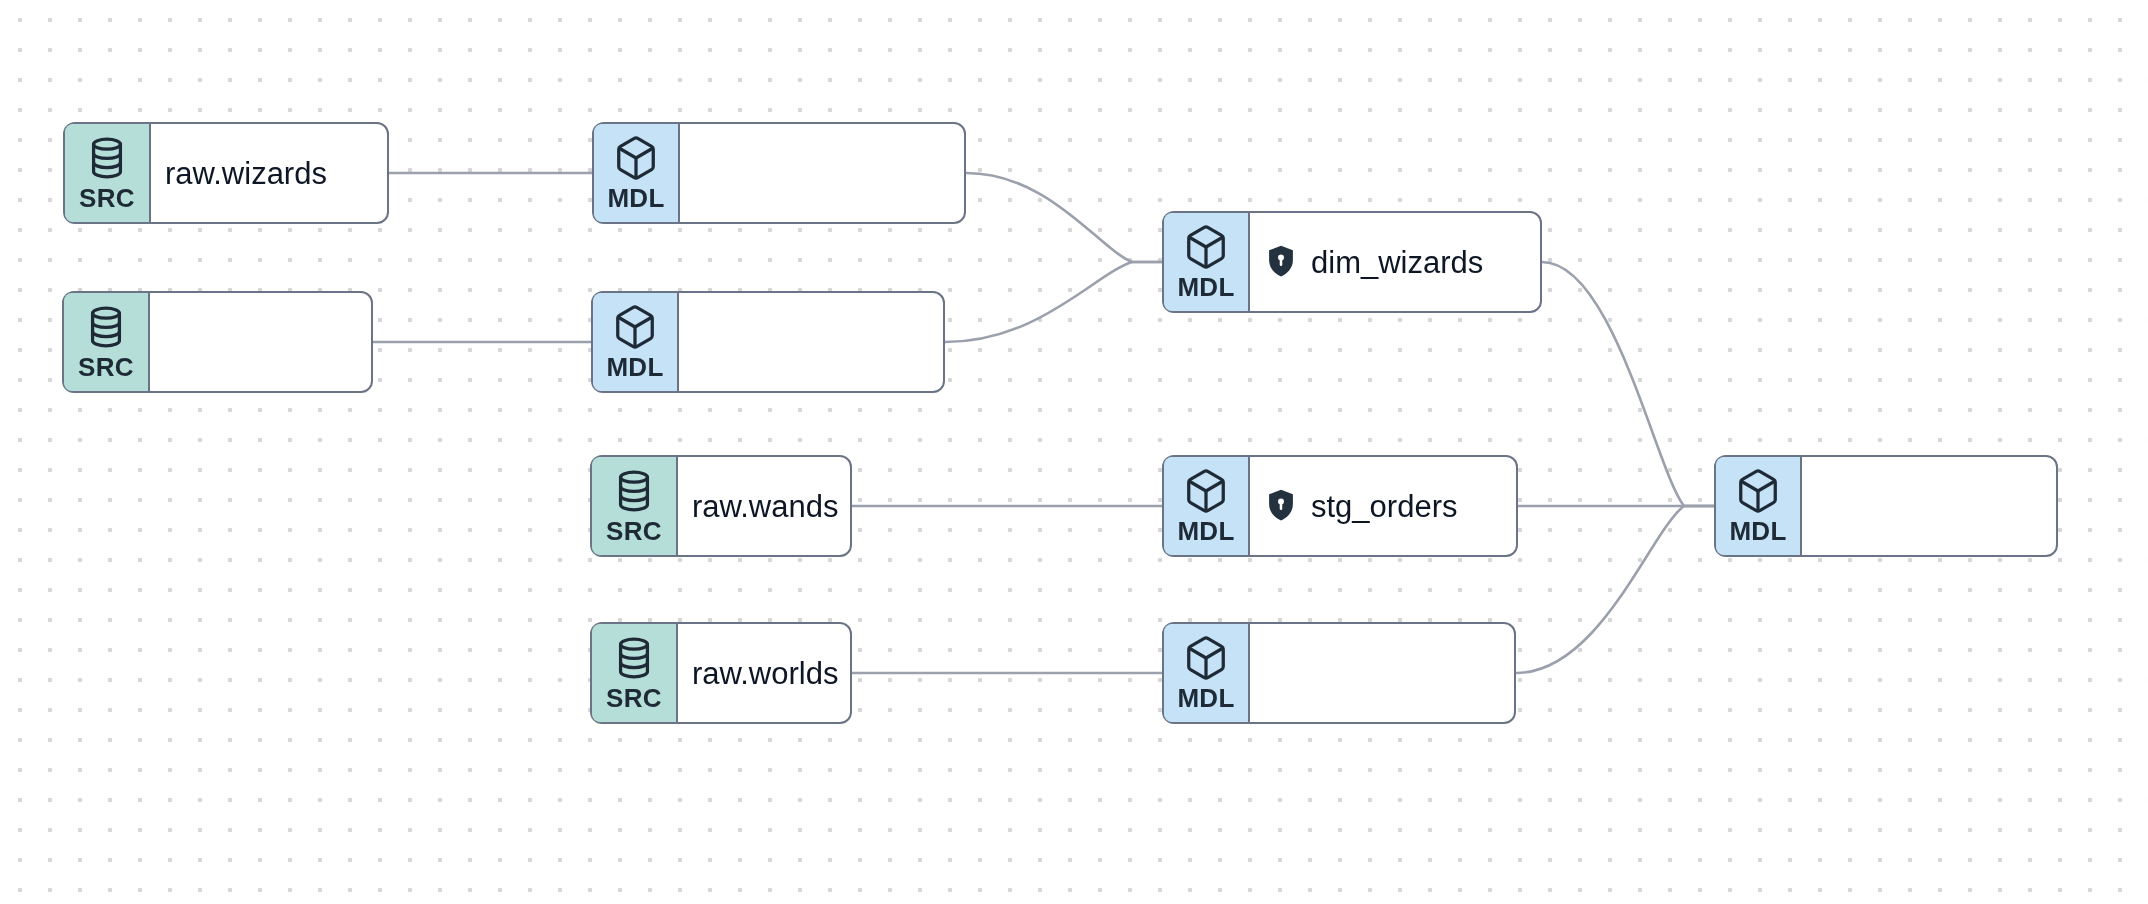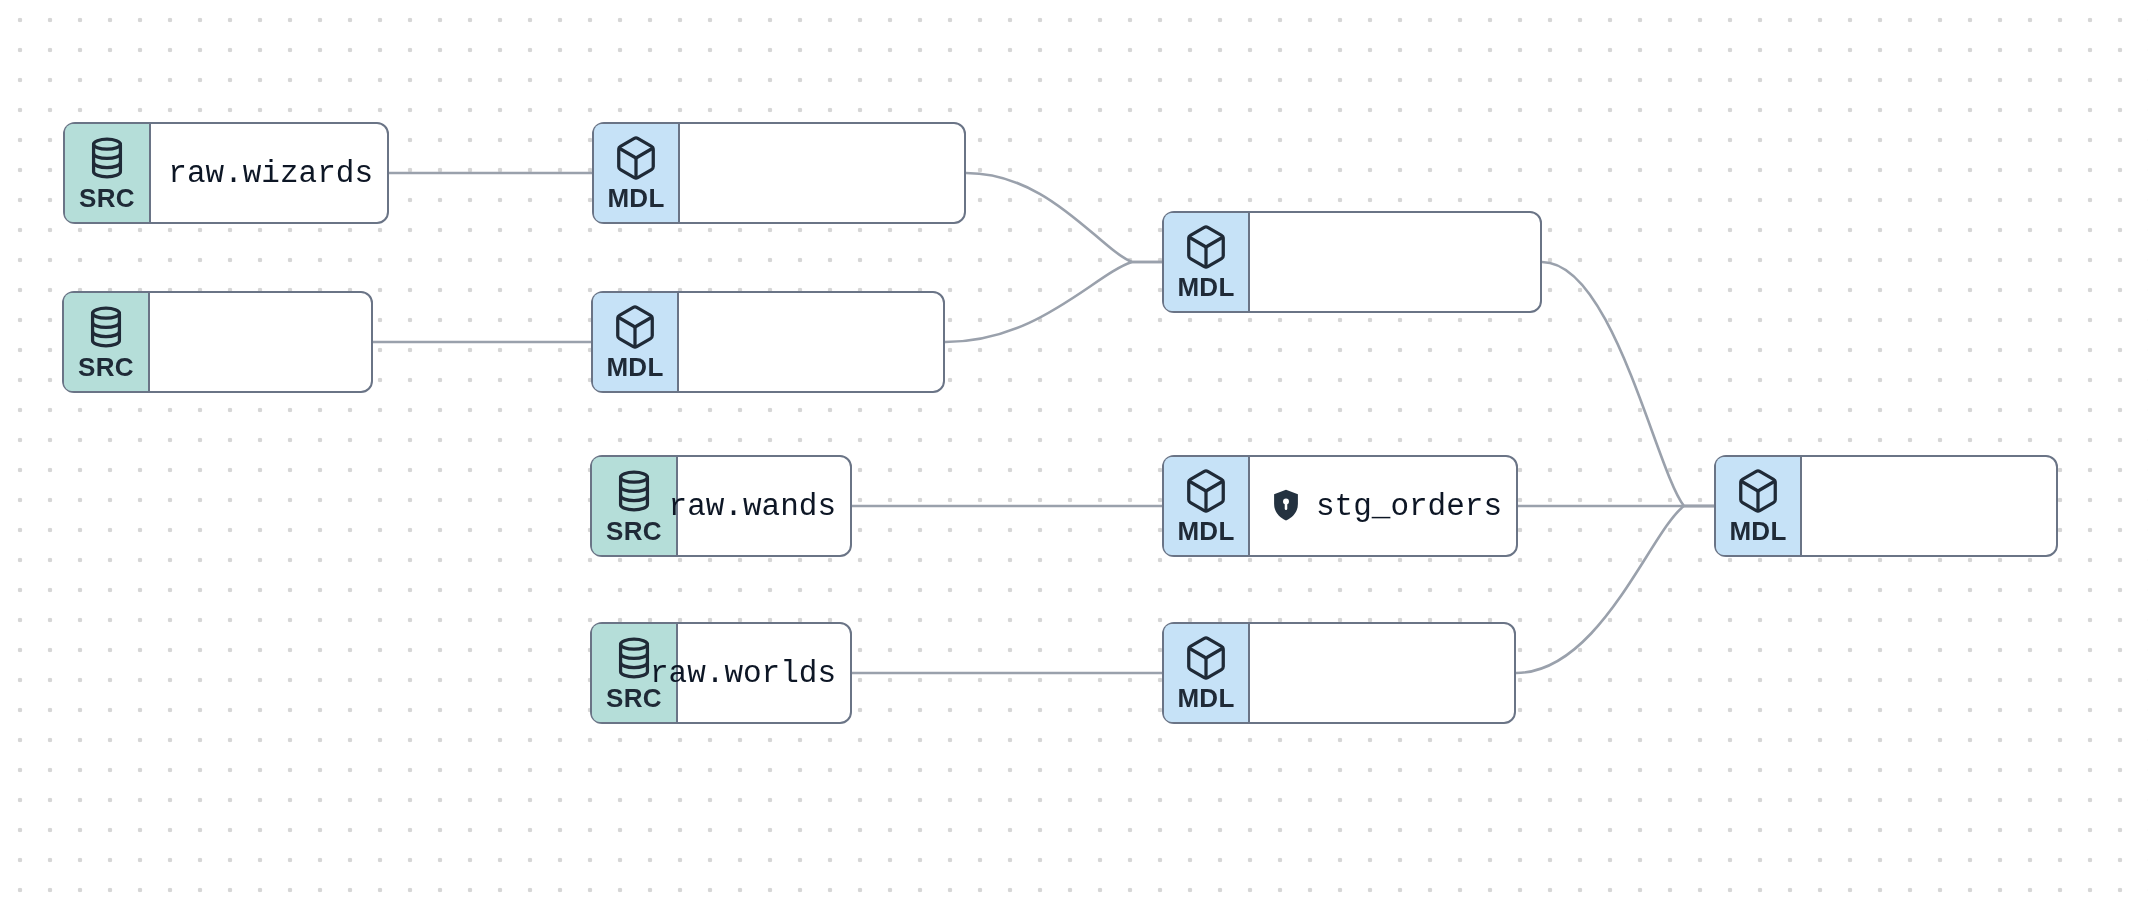--- a/index.html
+++ b/index.html
@@ -31,22 +31,22 @@
     border-radius:8px 0 0 8px;
     display:flex;flex-direction:column;align-items:center;justify-content:center;
     gap:4px;
     color:var(--ink,#1f2a37);
   }
   .badge.src{background:var(--src-bg,#b5ded9);}
   .badge.mdl{background:var(--mdl-bg,#c6e2f7);align-items:center;}
   .badge-icon svg{width:46px;height:46px;display:block;stroke:var(--ink,#1f2a37);}
   .badge-label{font-size:26px;font-weight:600;line-height:1;letter-spacing:0.3px;}
   .content{
-    flex:1;display:flex;align-items:center;justify-content:flex-end;
-    gap:13px;padding:16px 14px;min-width:0;font-family:Liberation Mono, monospace;
+    flex:1;display:flex;align-items:center;justify-content:flex-start;
+    gap:13px;padding:16px 14px;min-width:0;
   }
   .shield svg{width:34px;height:38px;display:block;}
   .label{
     font-size:31px;font-weight:500;color:var(--label-ink,#0d1625);
     white-space:nowrap;line-height:1;
   }
 </style>
 </head>
 <body>
 
@@ -126,59 +126,69 @@
 
       <span class="badge-icon icon-mdl">
         <svg viewBox="0 0 24 24" fill="none" stroke-width="1.7" stroke-linecap="round" stroke-linejoin="round">
           <path d="M21 16.5v-9a1.8 1.8 0 0 0-.9-1.56l-7.2-4.14a1.8 1.8 0 0 0-1.8 0L3.9 5.94A1.8 1.8 0 0 0 3 7.5v9a1.8 1.8 0 0 0 .9 1.56l7.2 4.14a1.8 1.8 0 0 0 1.8 0l7.2-4.14A1.8 1.8 0 0 0 21 16.5z"></path>
           <polyline points="3.3 6.9 12 12 20.7 6.9"></polyline>
           <line x1="12" y1="22.2" x2="12" y2="12"></line>
         </svg>
       </span>
       <span class="badge-label">MDL</span>
     </div>
-  </div>
-      <div class="node" style="left: 590px; top: 455px; width: 262px; height: 102px;">
-    <div class="badge src">
-      <span class="badge-icon icon-src">
-        <svg viewBox="0 0 24 24" fill="none" stroke-width="1.7" stroke-linecap="round" stroke-linejoin="round">
-          <ellipse cx="12" cy="4.8" rx="7" ry="2.6"></ellipse>
-          <path d="M5 4.8v14.4c0 1.44 3.13 2.6 7 2.6s7-1.16 7-2.6V4.8"></path>
-          <path d="M19 9.6c0 1.44-3.13 2.6-7 2.6s-7-1.16-7-2.6"></path>
-          <path d="M19 14.4c0 1.44-3.13 2.6-7 2.6s-7-1.16-7-2.6"></path>
-        </svg>
-      </span>
-
-      <span class="badge-label">SRC</span>
-    </div>
-    <div class="content">
-
-      <span class="label">raw.wands</span>
-    </div>
-  </div>
-      <div class="node" style="left: 1162px; top: 455px; width: 356px; height: 102px;">
-    <div class="badge mdl">
-
-      <span class="badge-icon icon-mdl">
-        <svg viewBox="0 0 24 24" fill="none" stroke-width="1.7" stroke-linecap="round" stroke-linejoin="round">
-          <path d="M21 16.5v-9a1.8 1.8 0 0 0-.9-1.56l-7.2-4.14a1.8 1.8 0 0 0-1.8 0L3.9 5.94A1.8 1.8 0 0 0 3 7.5v9a1.8 1.8 0 0 0 .9 1.56l7.2 4.14a1.8 1.8 0 0 0 1.8 0l7.2-4.14A1.8 1.8 0 0 0 21 16.5z"></path>
-          <polyline points="3.3 6.9 12 12 20.7 6.9"></polyline>
-          <line x1="12" y1="22.2" x2="12" y2="12"></line>
-        </svg>
-      </span>
-      <span class="badge-label">MDL</span>
-    </div>
     <div class="content">
       <span class="shield">
         <svg viewBox="0 0 24 26">
           <path class="shield-body" d="M12 1.6l8.4 3.1v6.9c0 5.5-3.6 9.4-8.4 11.6C7.2 21 3.6 17.1 3.6 11.6V4.7z" fill="#243240"></path>
           <circle cx="12" cy="9.8" r="2.1" fill="#ffffff"></circle>
           <rect x="11.1" y="11.2" width="1.8" height="4.6" rx="0.9" fill="#ffffff"></rect>
         </svg>
       </span>
+      <span class="label">dim_wizards</span>
+    </div>
+  </div>
+      <div class="node" style="left: 590px; top: 455px; width: 262px; height: 102px;">
+    <div class="badge src">
+      <span class="badge-icon icon-src">
+        <svg viewBox="0 0 24 24" fill="none" stroke-width="1.7" stroke-linecap="round" stroke-linejoin="round">
+          <ellipse cx="12" cy="4.8" rx="7" ry="2.6"></ellipse>
+          <path d="M5 4.8v14.4c0 1.44 3.13 2.6 7 2.6s7-1.16 7-2.6V4.8"></path>
+          <path d="M19 9.6c0 1.44-3.13 2.6-7 2.6s-7-1.16-7-2.6"></path>
+          <path d="M19 14.4c0 1.44-3.13 2.6-7 2.6s-7-1.16-7-2.6"></path>
+        </svg>
+      </span>
+
+      <span class="badge-label">SRC</span>
+    </div>
+    <div class="content">
+
+      <span class="label">raw.wands</span>
+    </div>
+  </div>
+      <div class="node" style="left: 1162px; top: 455px; width: 356px; height: 102px;">
+    <div class="badge mdl">
+
+      <span class="badge-icon icon-mdl">
+        <svg viewBox="0 0 24 24" fill="none" stroke-width="1.7" stroke-linecap="round" stroke-linejoin="round">
+          <path d="M21 16.5v-9a1.8 1.8 0 0 0-.9-1.56l-7.2-4.14a1.8 1.8 0 0 0-1.8 0L3.9 5.94A1.8 1.8 0 0 0 3 7.5v9a1.8 1.8 0 0 0 .9 1.56l7.2 4.14a1.8 1.8 0 0 0 1.8 0l7.2-4.14A1.8 1.8 0 0 0 21 16.5z"></path>
+          <polyline points="3.3 6.9 12 12 20.7 6.9"></polyline>
+          <line x1="12" y1="22.2" x2="12" y2="12"></line>
+        </svg>
+      </span>
+      <span class="badge-label">MDL</span>
+    </div>
+    <div class="content">
+      <span class="shield">
+        <svg viewBox="0 0 24 26">
+          <path class="shield-body" d="M12 1.6l8.4 3.1v6.9c0 5.5-3.6 9.4-8.4 11.6C7.2 21 3.6 17.1 3.6 11.6V4.7z" fill="#243240"></path>
+          <circle cx="12" cy="9.8" r="2.1" fill="#ffffff"></circle>
+          <rect x="11.1" y="11.2" width="1.8" height="4.6" rx="0.9" fill="#ffffff"></rect>
+        </svg>
+      </span>
       <span class="label">stg_orders</span>
     </div>
   </div>
       <div class="node" style="left: 1714px; top: 455px; width: 344px; height: 102px;">
     <div class="badge mdl">
 
       <span class="badge-icon icon-mdl">
         <svg viewBox="0 0 24 24" fill="none" stroke-width="1.7" stroke-linecap="round" stroke-linejoin="round">
           <path d="M21 16.5v-9a1.8 1.8 0 0 0-.9-1.56l-7.2-4.14a1.8 1.8 0 0 0-1.8 0L3.9 5.94A1.8 1.8 0 0 0 3 7.5v9a1.8 1.8 0 0 0 .9 1.56l7.2 4.14a1.8 1.8 0 0 0 1.8 0l7.2-4.14A1.8 1.8 0 0 0 21 16.5z"></path>
           <polyline points="3.3 6.9 12 12 20.7 6.9"></polyline>

